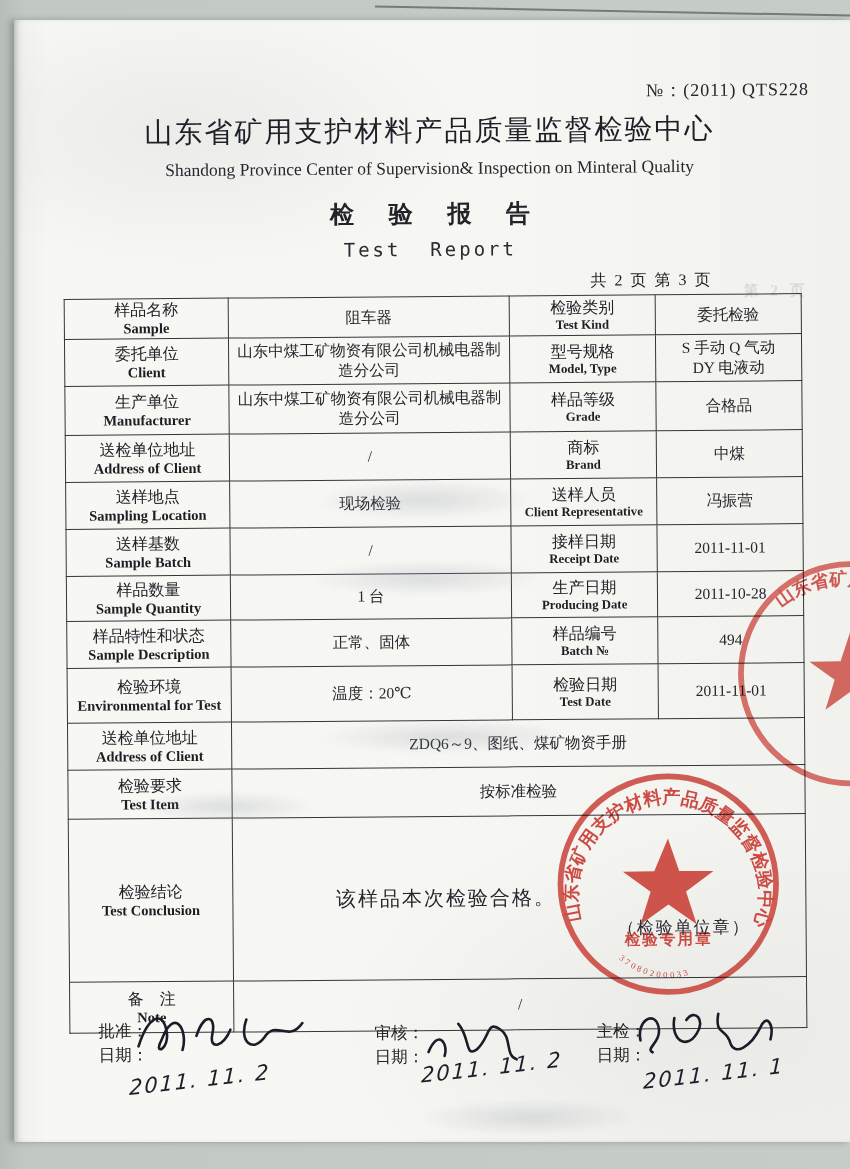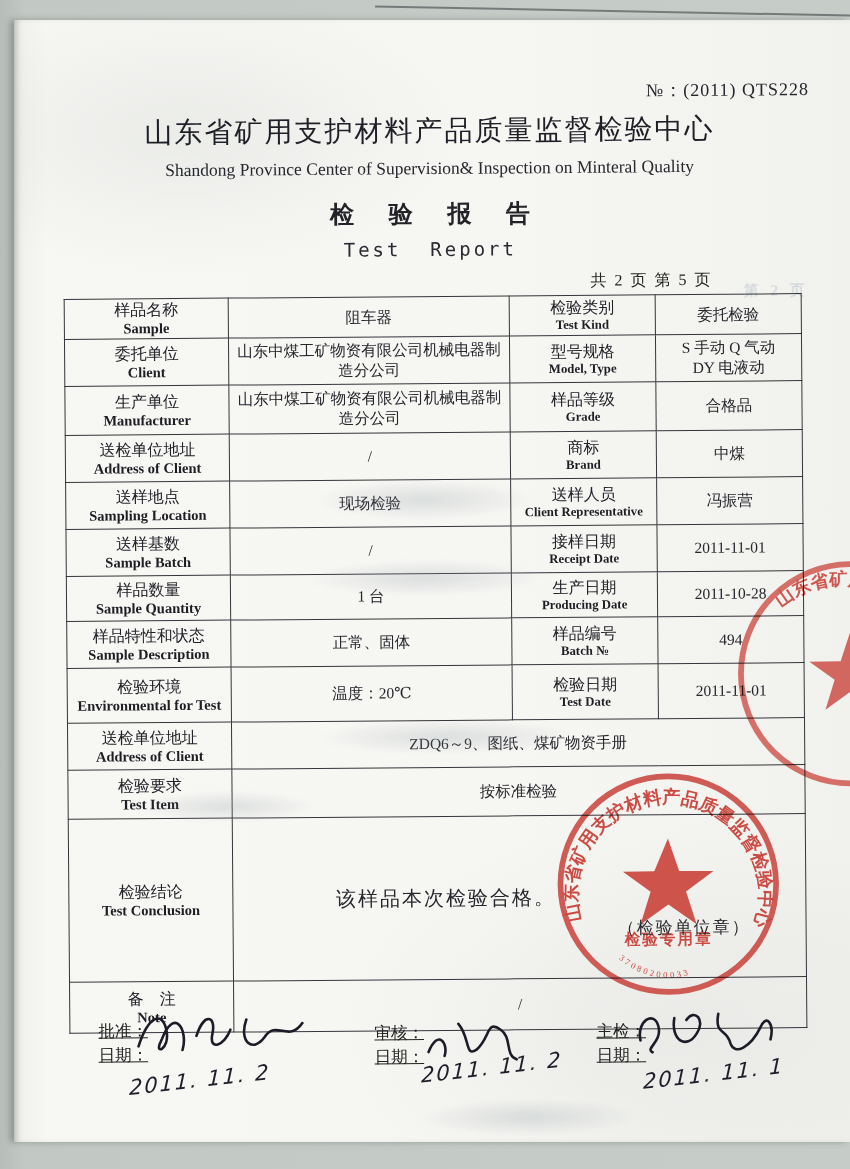--- a/index.html
+++ b/index.html
@@ -65,42 +65,42 @@
 
   
   .stamp{position:absolute;mix-blend-mode:multiply;opacity:.92;}
   .stamp-main{left:537px;top:752px;width:228px;height:228px;}
   .stamp-edge{left:719px;top:541px;width:232px;height:232px;opacity:.85;}
   .seal-caption{position:absolute;left:600px;top:898px;font-size:17px;letter-spacing:2px;
     color:#2a2a30;z-index:5;}
 
   
   .sig-block{position:absolute;font-size:16.5px;color:#222;}
-  .sig-block .row{height:24px;text-decoration:underline;}
+  .sig-block .row{height:24px;}
   .sig-scrawl{position:absolute;}
   .hand-date{position:absolute;font-family:"DejaVu Sans",sans-serif;font-style:italic;
     font-size:21px;letter-spacing:2px;color:#1e1e2b;transform:rotate(-6deg) skewX(-8deg);}
   .ghost-blob{position:absolute;background:radial-gradient(ellipse,rgba(150,160,168,.28),rgba(0,0,0,0) 70%);
     filter:blur(2px);}
 </style>
 </head>
 <body>
 
 <div class="top-line"></div>
 <div class="top-line2"></div>
 
 <div class="paper">
  <div class="tilt">
 
   <div class="report-no">№：(2011) QTS228</div>
   <div class="title-zh">山东省矿用支护材料产品质量监督检验中心</div>
   <div class="title-en">Shandong Province Center of Supervision&amp; Inspection on Minteral Quality</div>
   <div class="rpt-zh">检 验 报 告</div>
   <div class="rpt-en">Test  Report</div>
-  <div class="page-ind">共 2 页 第 5 页</div>
+  <div class="page-ind">共 2 页 第 3 页</div>
   <div class="ghost-page">第 2 页</div>
 
   <table class="rep">
    <colgroup>
           <col class="c1">
           <col class="c2">
           <col class="c3">
           <col class="c4">
         </colgroup>
    <tbody>

